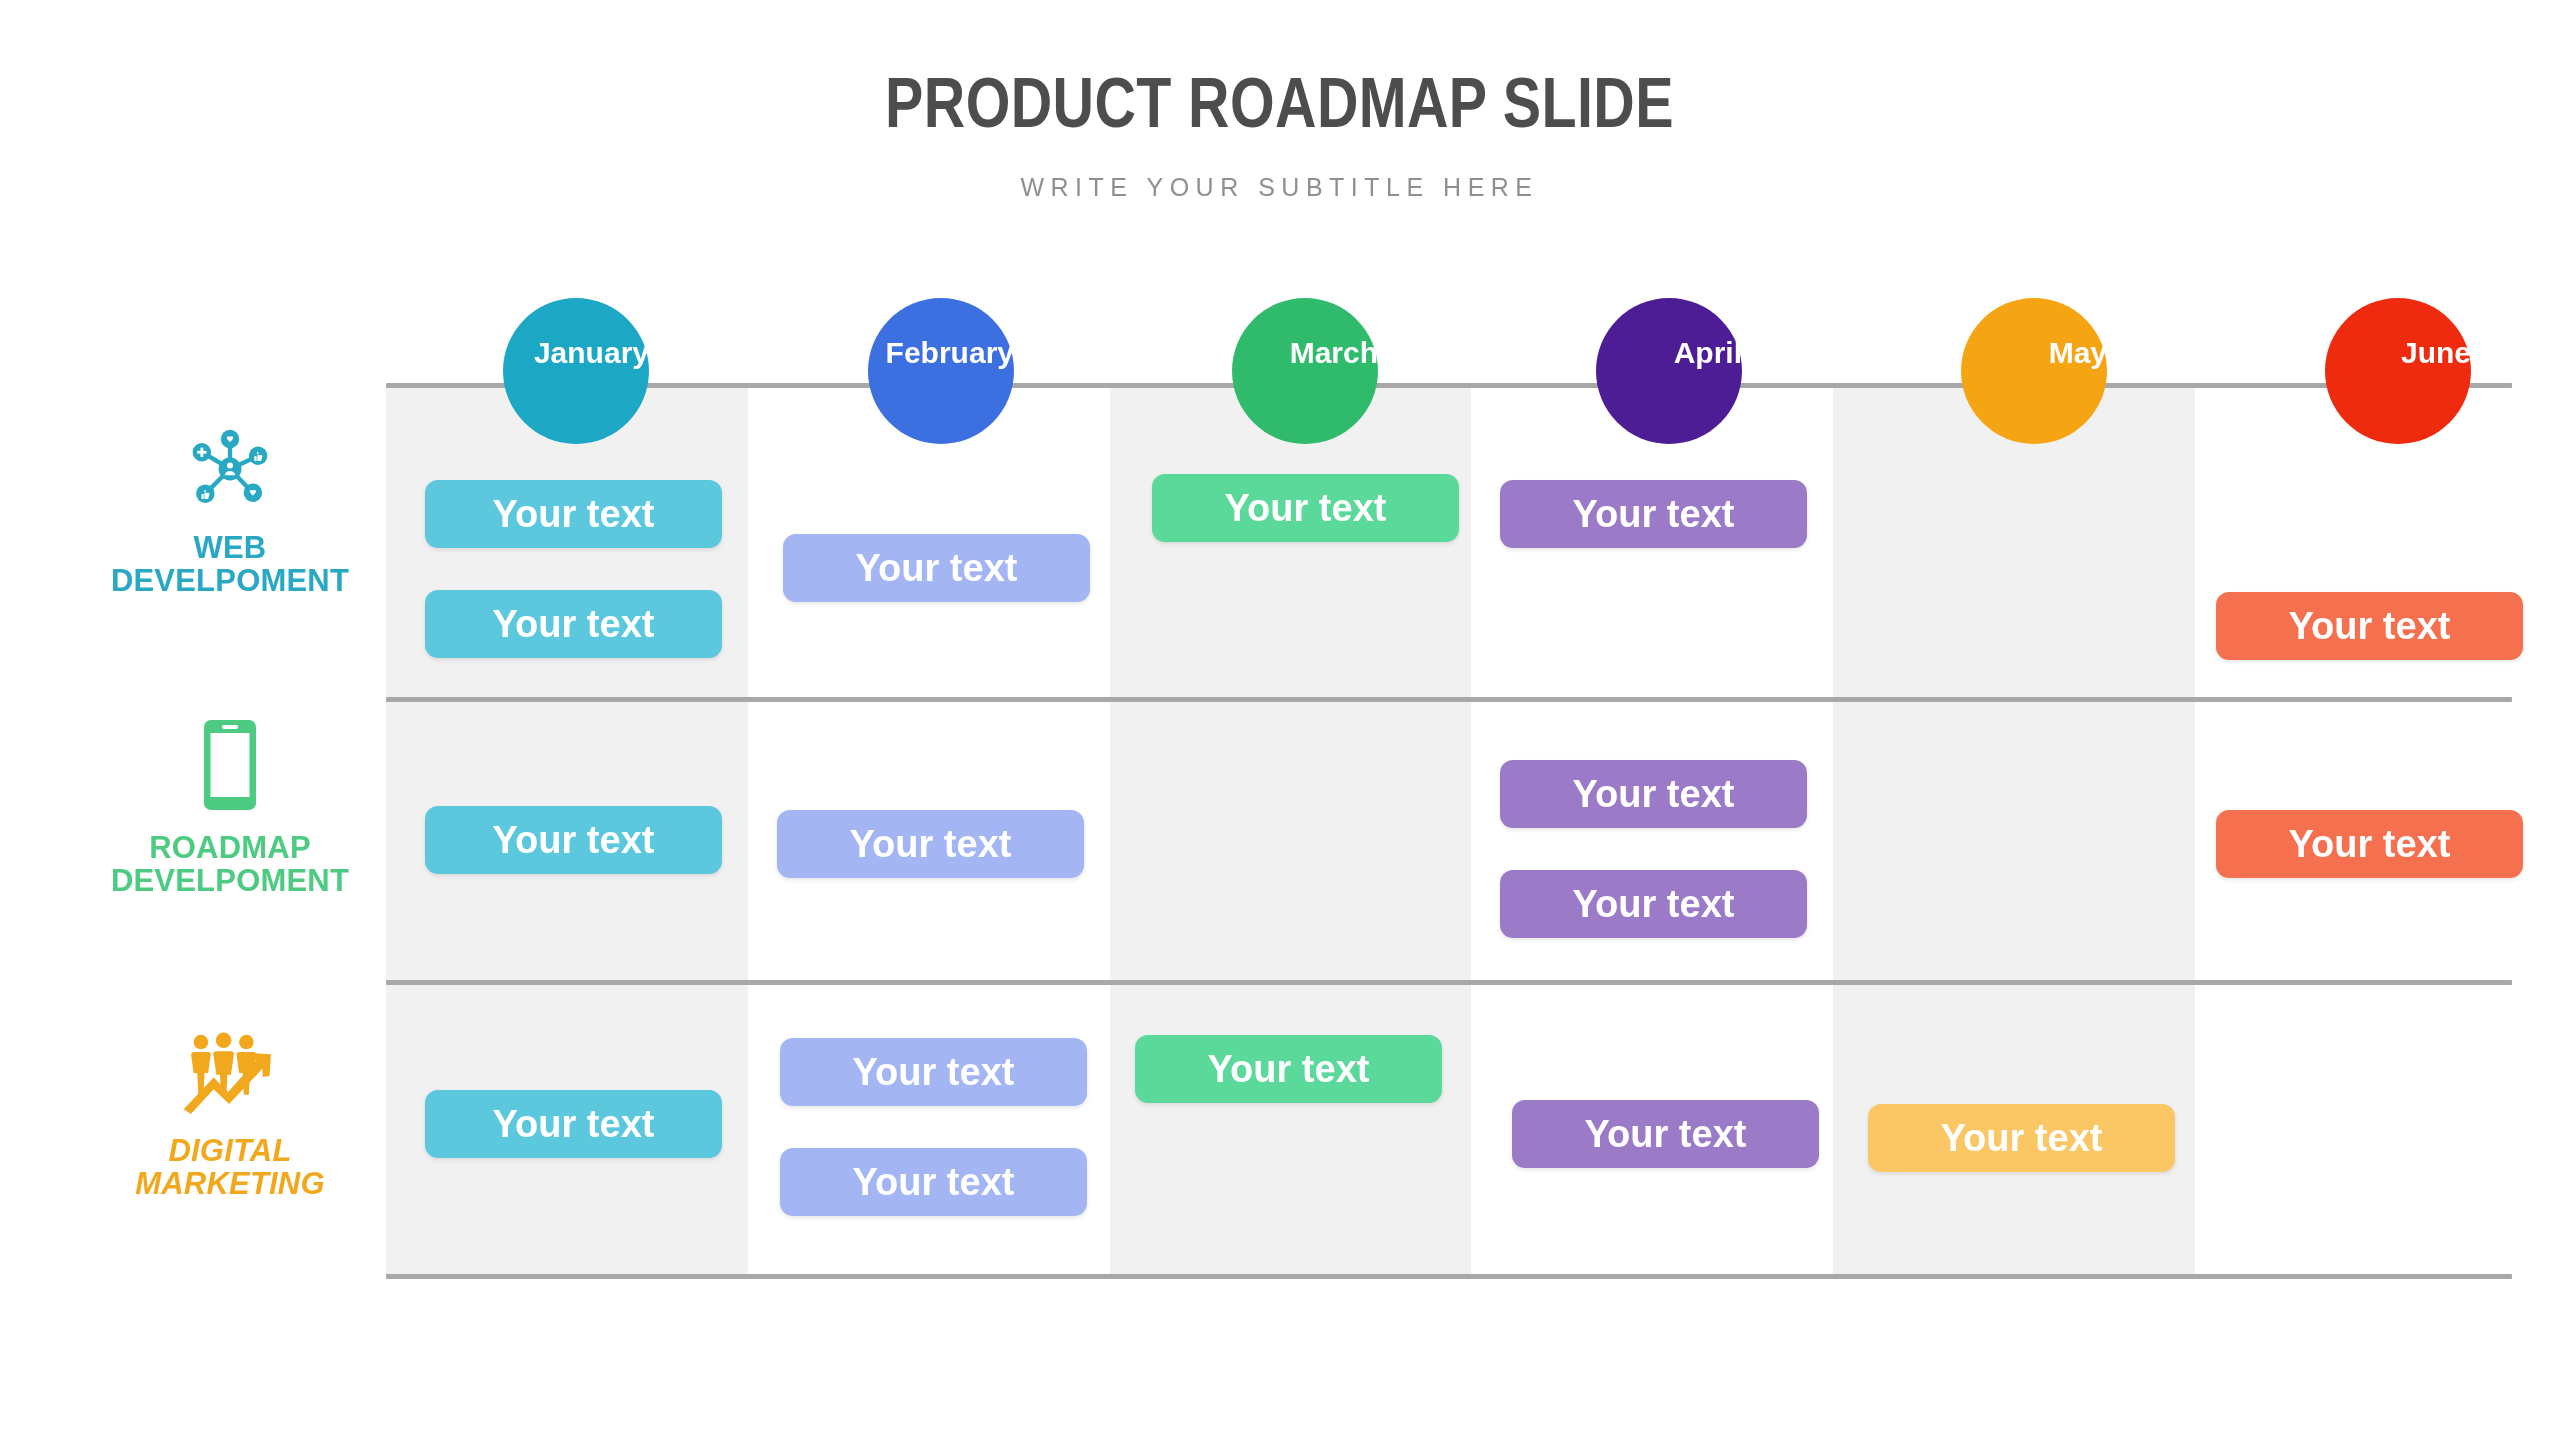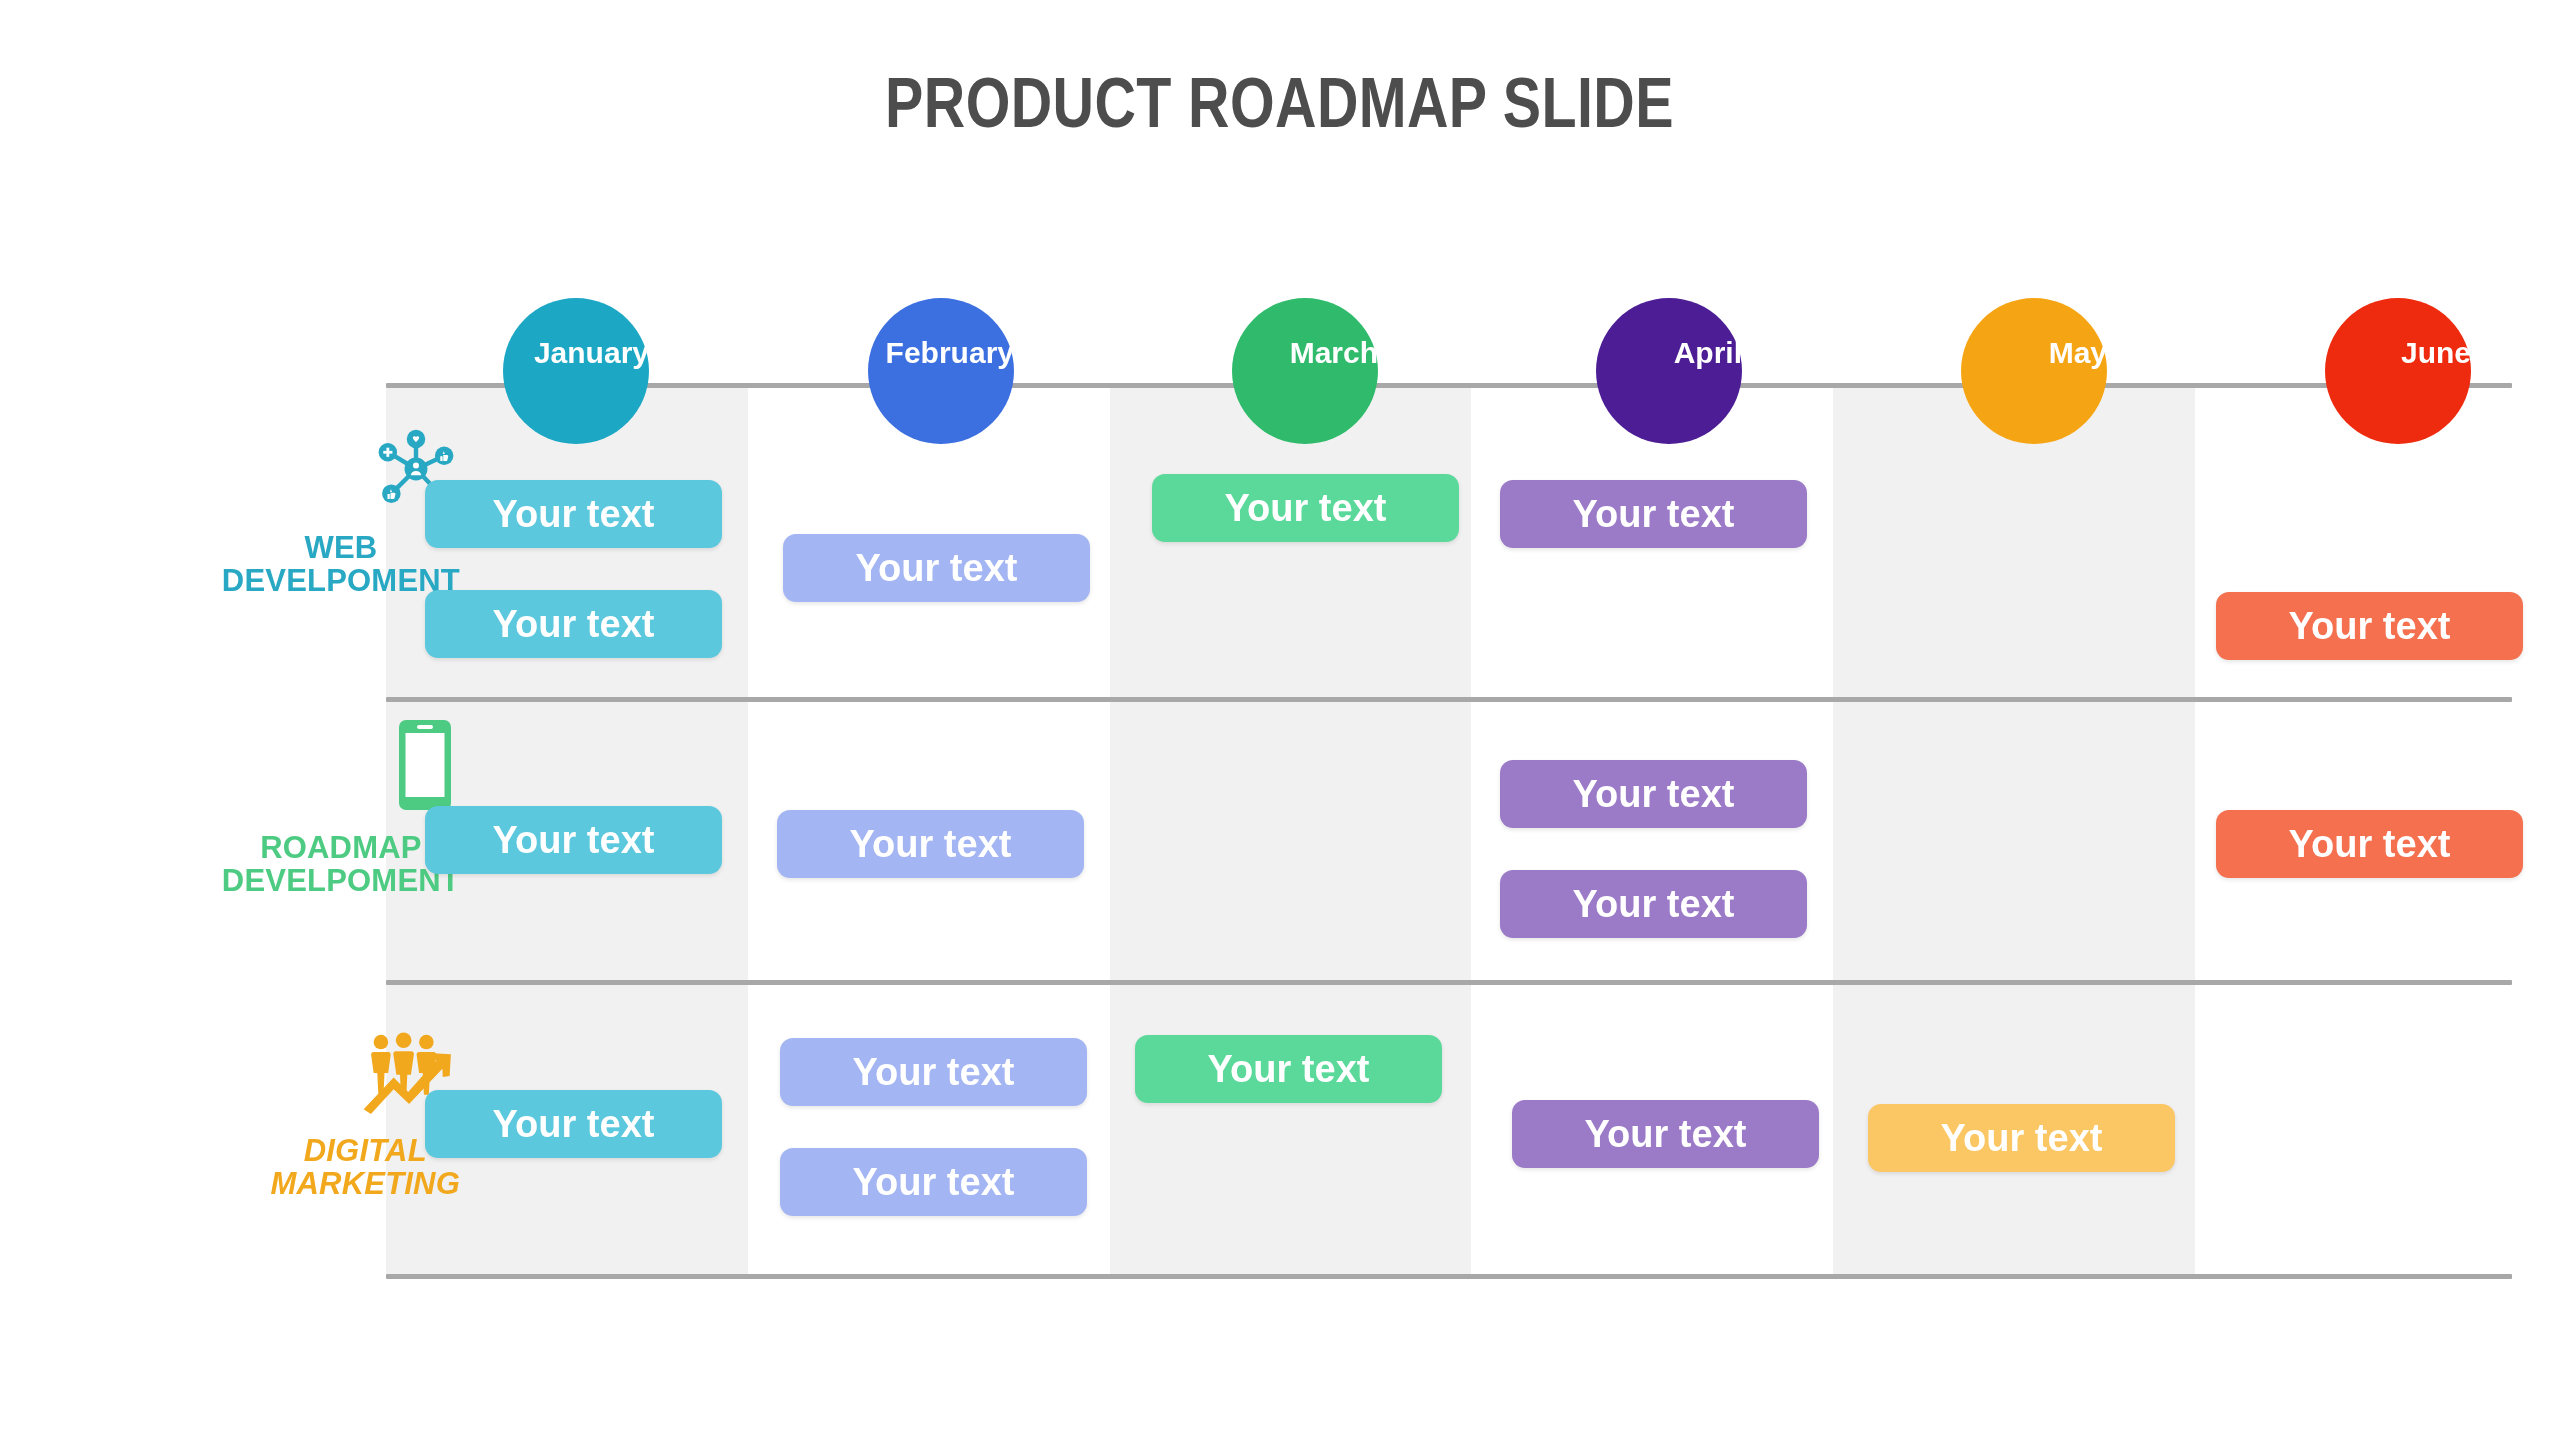--- a/index.html
+++ b/index.html
@@ -103,41 +103,42 @@
     box-sizing: border-box;
   }
 
   
   .category {
     position: absolute;
     left: 0;
     width: 460px;
     display: flex;
     flex-direction: column;
-    align-items: flex-end;
+    align-items: center;
     justify-content: flex-start;
   }
   .cat-icon {
     display: block;
   }
   .cat-label {
     margin-top: 14px;
     text-align: center;
     font-size: 31px;
     font-weight: bold;
     line-height: 1.08;
     letter-spacing: 0.2px;
   }
 </style>
 </head>
 <body>
 
 <div id="roadmap">
 
   <div id="slide-title">PRODUCT ROADMAP SLIDE</div>
+  <div id="slide-subtitle">WRITE YOUR SUBTITLE HERE</div>
 
   <div id="stripes">
       <div class="col-stripe" style="left: 386px; width: 361.8px; background: rgb(241, 241, 241);"></div>
       <div class="col-stripe" style="left: 1109.6px; width: 361.8px; background: rgb(241, 241, 241);"></div>
       <div class="col-stripe" style="left: 1833.2px; width: 361.8px; background: rgb(241, 241, 241);"></div>
     </div>
   <div id="gridlines">
       <div class="hline" style="top: 383px; left: 386px; width: 2126px; background: rgb(168, 168, 168);"></div>
       <div class="hline" style="top: 697px; left: 386px; width: 2126px; background: rgb(168, 168, 168);"></div>
       <div class="hline" style="top: 980px; left: 386px; width: 2126px; background: rgb(168, 168, 168);"></div>

